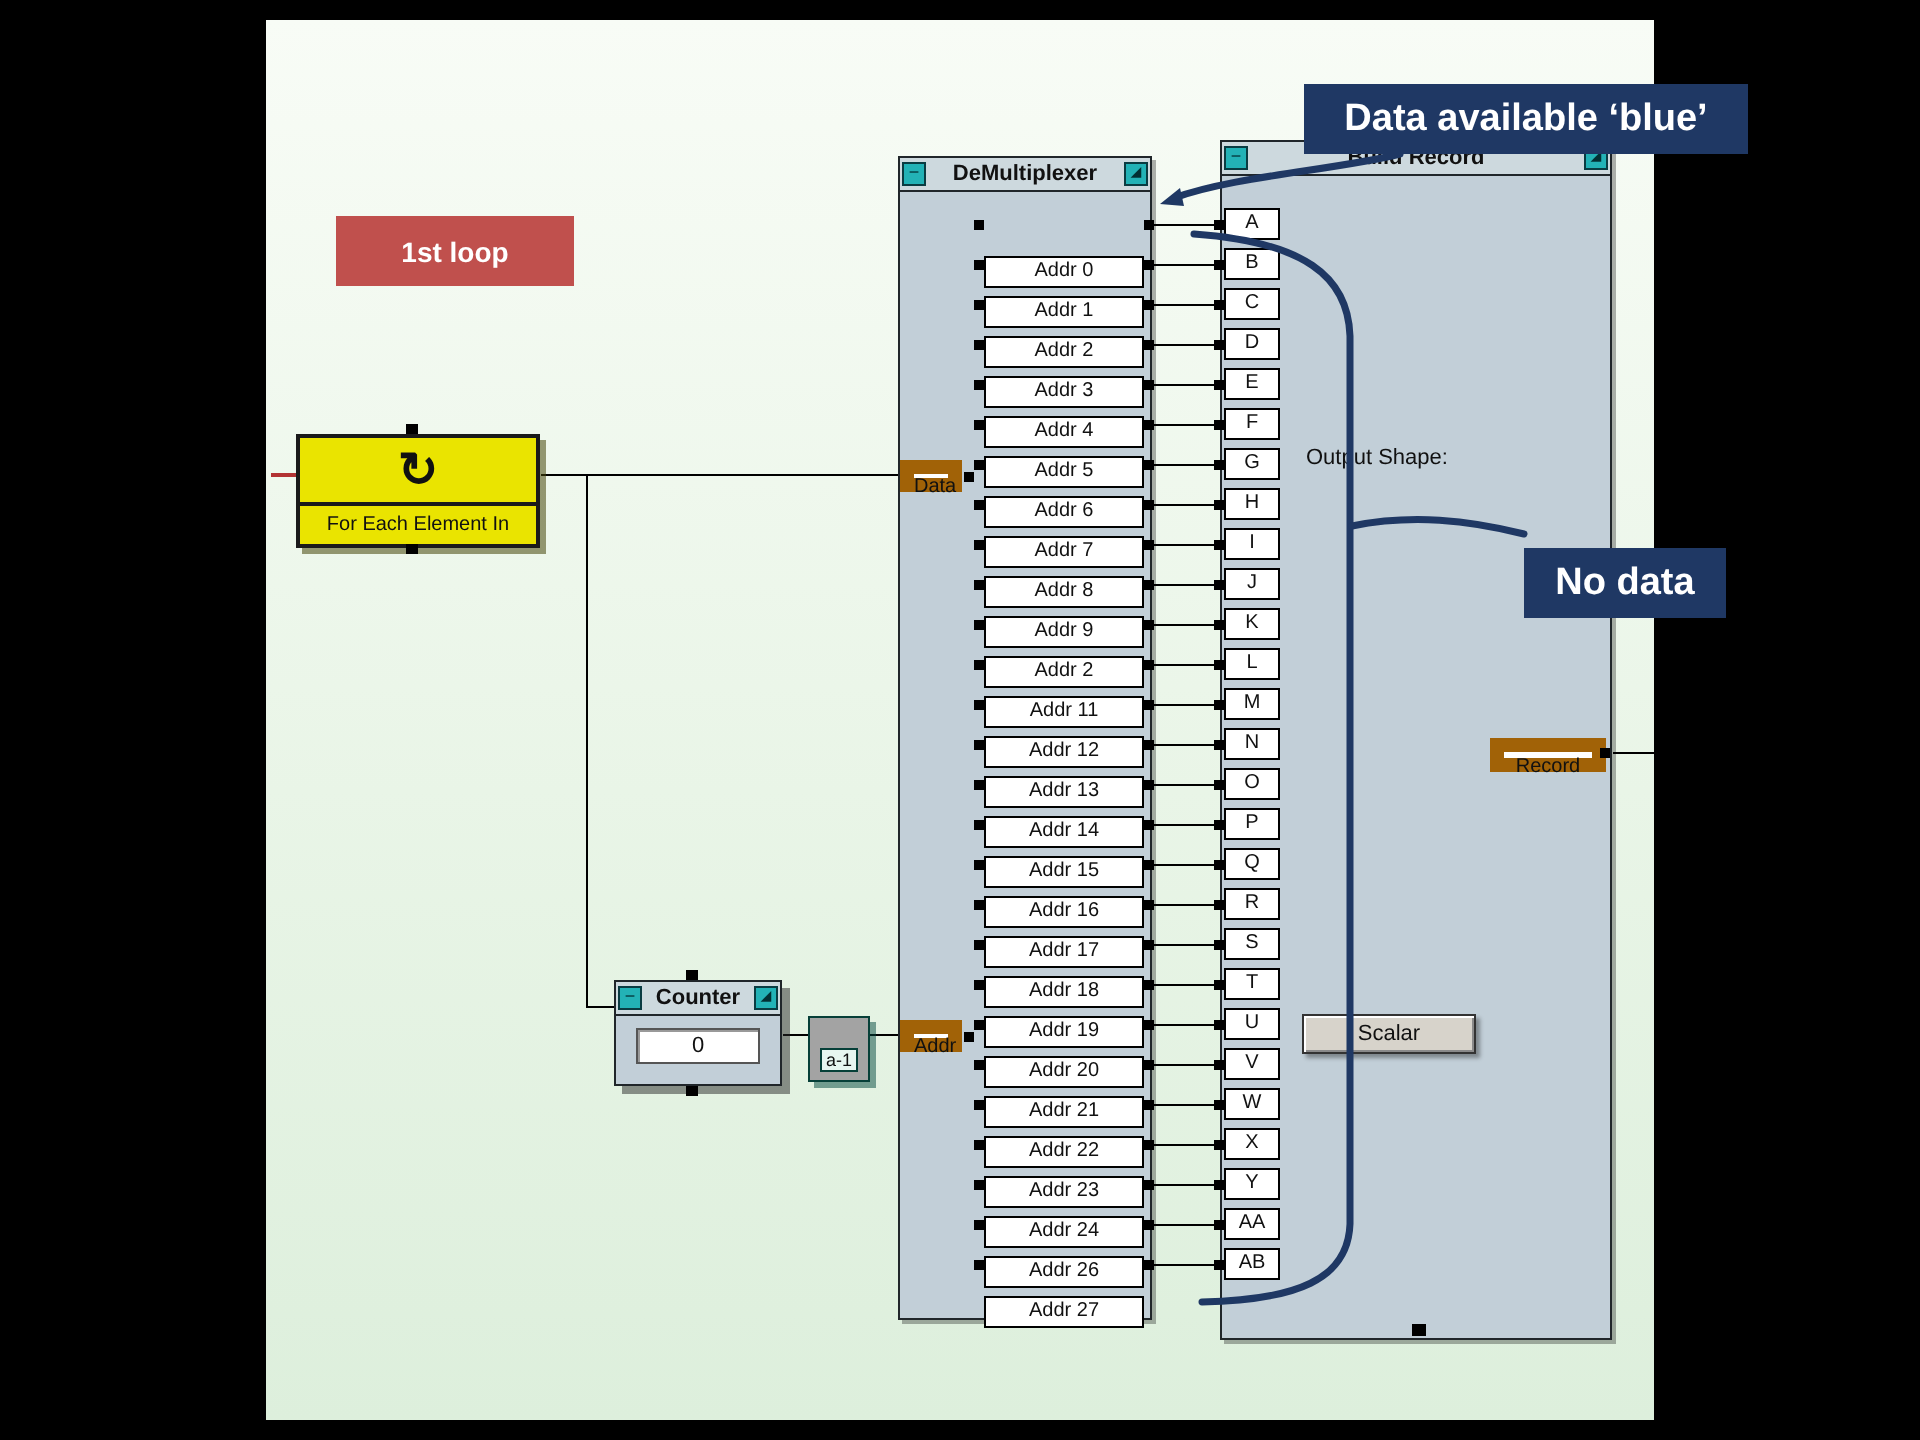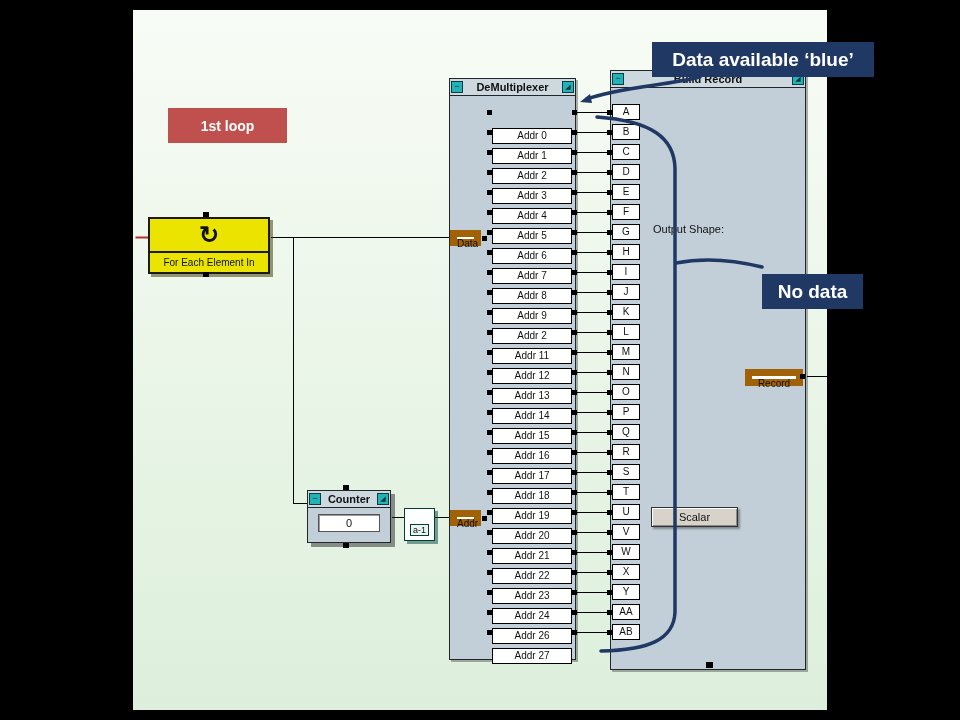--- a/index.html
+++ b/index.html
@@ -53,21 +53,21 @@
           box-sizing:border-box;z-index:4;}
   #term-record{left:134px;top:298px;width:58px;height:17px;line-height:15px;}
 
   
   #counter{left:307px;top:490px;width:84px;height:53px;box-shadow:4px 4px 0 rgba(40,40,40,.5);z-index:3;}
   #cfield{position:absolute;left:10px;top:23px;width:62px;height:18px;background:#fff;
           border:1px solid #555;box-shadow:inset 1px 1px 0 #999;font-size:11px;text-align:center;
           line-height:16px;box-sizing:border-box;}
 
   
-  #formula{position:absolute;left:404px;top:508px;width:31px;height:33px;background:#ffffff;
+  #formula{position:absolute;left:404px;top:508px;width:31px;height:33px;background:#a3a3a3;
            border:1px solid #063f38;box-sizing:border-box;box-shadow:3px 3px 0 rgba(0,70,60,.5);
            display:flex;align-items:flex-end;justify-content:center;padding-bottom:4px;z-index:3;}
   .flabel{background:#e7f6f0;border:1px solid #063f38;font-size:9px;line-height:10px;padding:0 2px;}
 
   
   #channels{position:absolute;left:487px;top:102px;width:153px;z-index:3;}
   .chan-row{display:flex;align-items:center;height:20px;}
   .pin{width:5px;height:5px;background:#000;flex:0 0 5px;}
   .tbox{height:16px;border:1px solid #000;background:#fff;font-size:10px;text-align:center;
         line-height:14px;box-sizing:border-box;}

